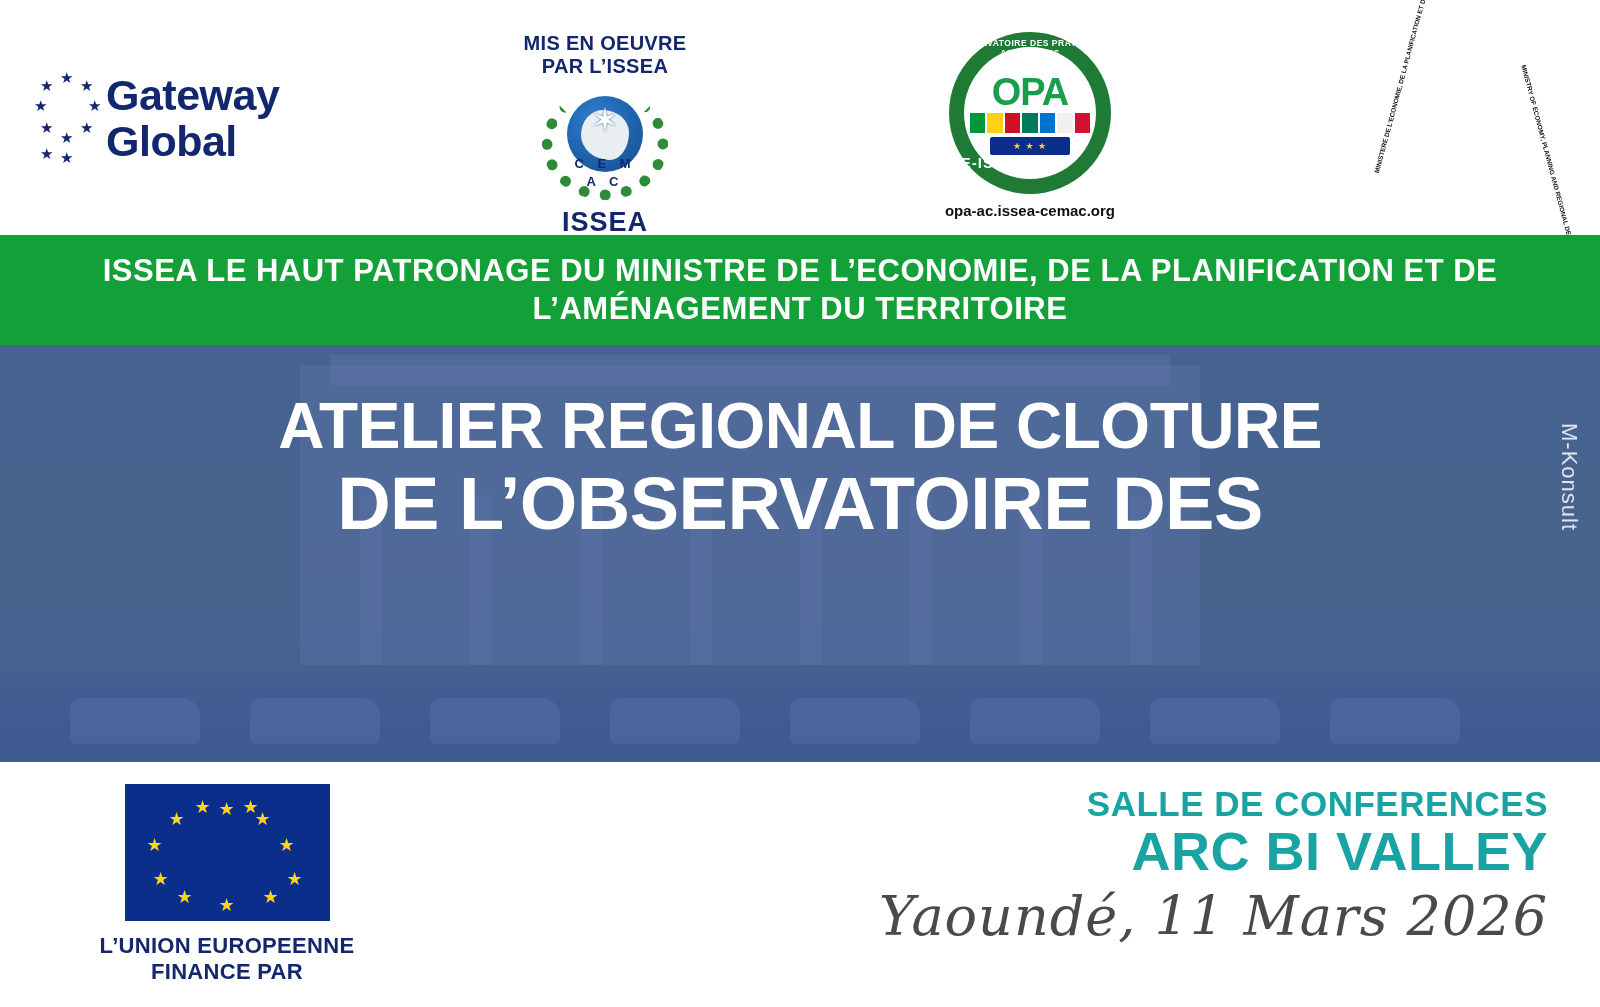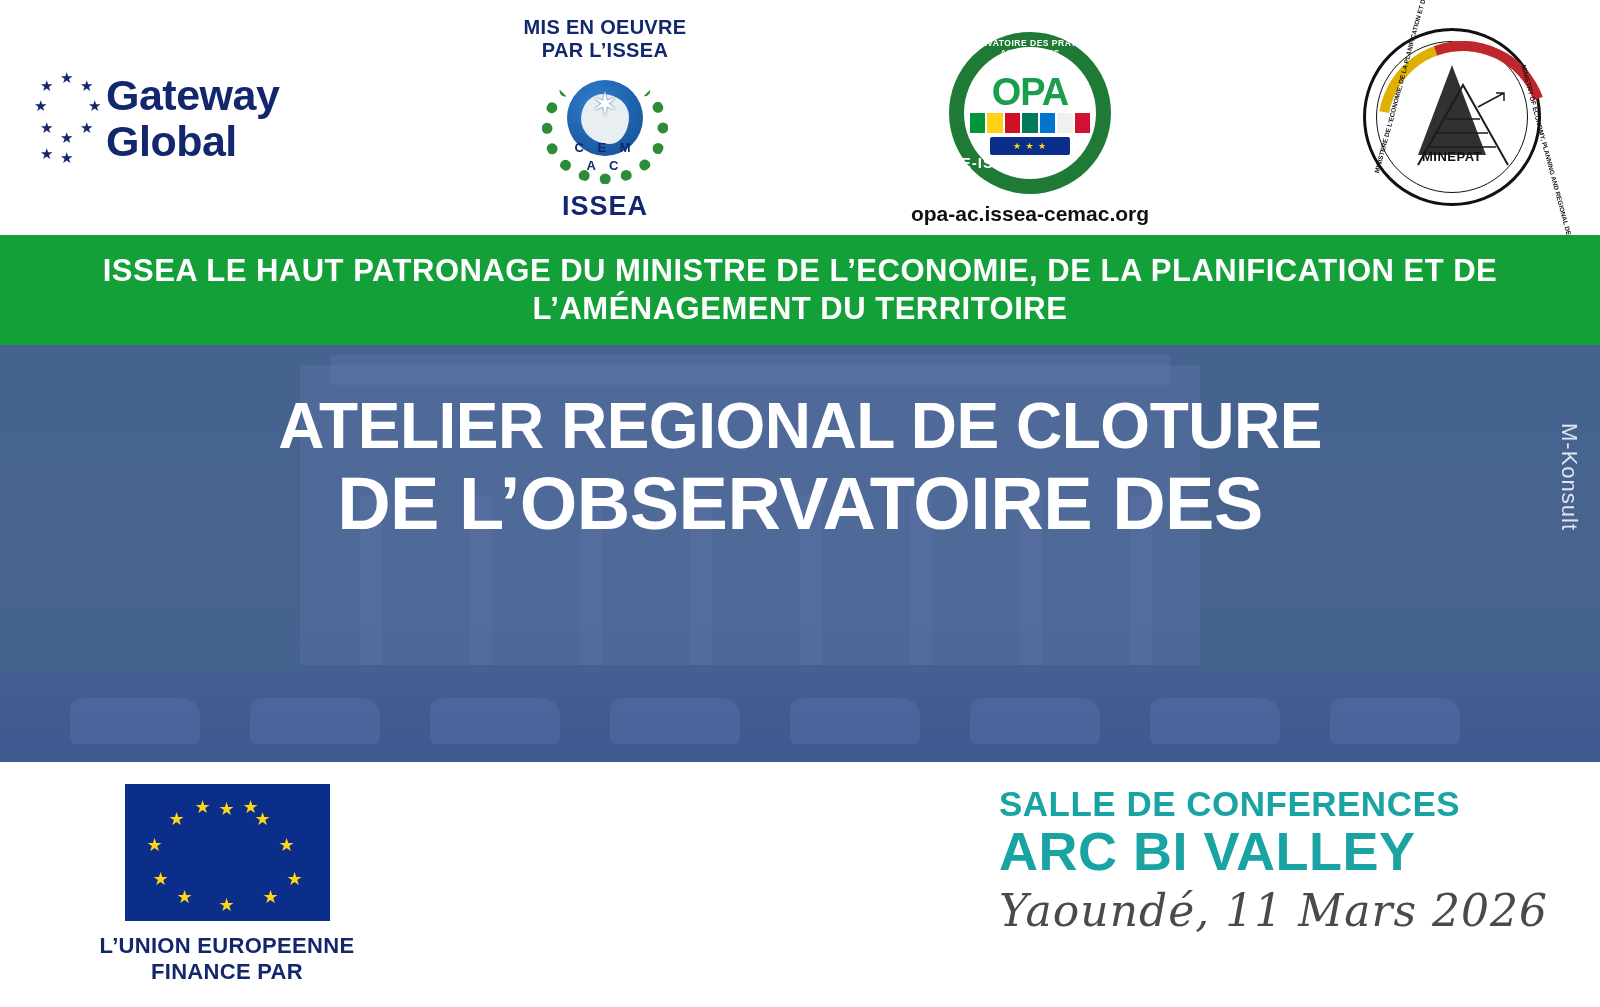--- a/index.html
+++ b/index.html
@@ -53,21 +53,21 @@
     color: #12276e;
     font-weight: bold;
     font-size: 43px;
     line-height: 1.07;
     letter-spacing: -0.5px;
   }
 
   
   .issea-block {
     position: absolute;
-    left: 500px; top: 16px;
+    left: 500px; top: 32px;
     width: 210px;
     text-align: center;
   }
   .issea-top-text {
     color: #12276e;
     font-weight: bold;
     font-size: 20px;
     line-height: 1.15;
     letter-spacing: 0.3px;
   }
@@ -216,21 +216,21 @@
     text-align: left;
     color: #ffffff;
     font-weight: bold;
     font-size: 15px;
     letter-spacing: 1px;
   }
   .opa-url {
     margin-top: 8px;
     color: #111111;
     font-weight: bold;
-    font-size: 21px;
+    font-size: 15px;
   }
 
   
   .minepat-block {
     position: absolute;
     left: 1355px; top: 22px;
     width: 190px;
     height: 195px;
   }
   .minepat-ring {
@@ -444,39 +444,40 @@
     margin-top: 12px;
     color: #12276e;
     font-weight: bold;
     font-size: 22px;
     line-height: 1.2;
     letter-spacing: 0.3px;
   }
   .venue {
     position: absolute;
     right: 52px; top: 24px;
+    text-align: right;
   }
   .venue-line1 {
     color: #1aa3a3;
     font-weight: bold;
     font-size: 35px;
     letter-spacing: 0.5px;
     line-height: 1.05;
   }
   .venue-line2 {
     color: #1aa3a3;
     font-weight: bold;
     font-size: 54px;
     letter-spacing: 0.5px;
     line-height: 1.05;
   }
   .venue-date {
     margin-top: 6px;
     color: #4a4a4a;
-    font-size: 44px;
+    font-size: 54px;
     font-family: "DejaVu Serif", serif;
     font-style: italic;
     letter-spacing: 1px;
   }
 </style>
 </head>
 <body>
 
 <div class="banner">
 
@@ -529,31 +530,20 @@
             <i style="background:#d21034"></i>
           </div>
           <div class="opa-eu-strip">★ ★ ★</div>
         </div>
         <div class="opa-bottom">UE-ISSEA</div>
       </div>
       <div class="opa-url">opa-ac.issea-cemac.org</div>
     </div>
 
     <div class="minepat-block">
-      <div class="minepat-ring">
-        <div class="minepat-arc"></div>
-        <div class="minepat-arc2"></div>
-        <div class="minepat-tower"></div>
-        <svg class="minepat-lines" viewBox="0 0 110 92">
-          <path d="M10 88 L55 8 L100 88" stroke="#1b1b1b" stroke-width="2" fill="none"></path>
-          <path d="M22 70 L88 70 M30 56 L80 56 M38 42 L72 42" stroke="#1b1b1b" stroke-width="1.5"></path>
-          <path d="M70 30 L96 16 M88 16 L96 16 L96 24" stroke="#1b1b1b" stroke-width="1.5" fill="none"></path>
-        </svg>
-        <div class="minepat-name">MINEPAT</div>
-      </div>
       <div class="minepat-circtext">
         <span class="mc-left">MINISTERE DE L’ECONOMIE, DE LA PLANIFICATION ET DE L’AMENAGEMENT DU TERRITOIRE</span>
         <span class="mc-right">MINISTRY OF ECONOMY, PLANNING AND REGIONAL DEVELOPMENT</span>
       </div>
     </div>
   </div>
 
   <div class="green-band">
     <p>ISSEA LE HAUT PATRONAGE DU MINISTRE DE L’ECONOMIE, DE LA PLANIFICATION ET DE L’AMÉNAGEMENT DU TERRITOIRE</p>
   </div>

